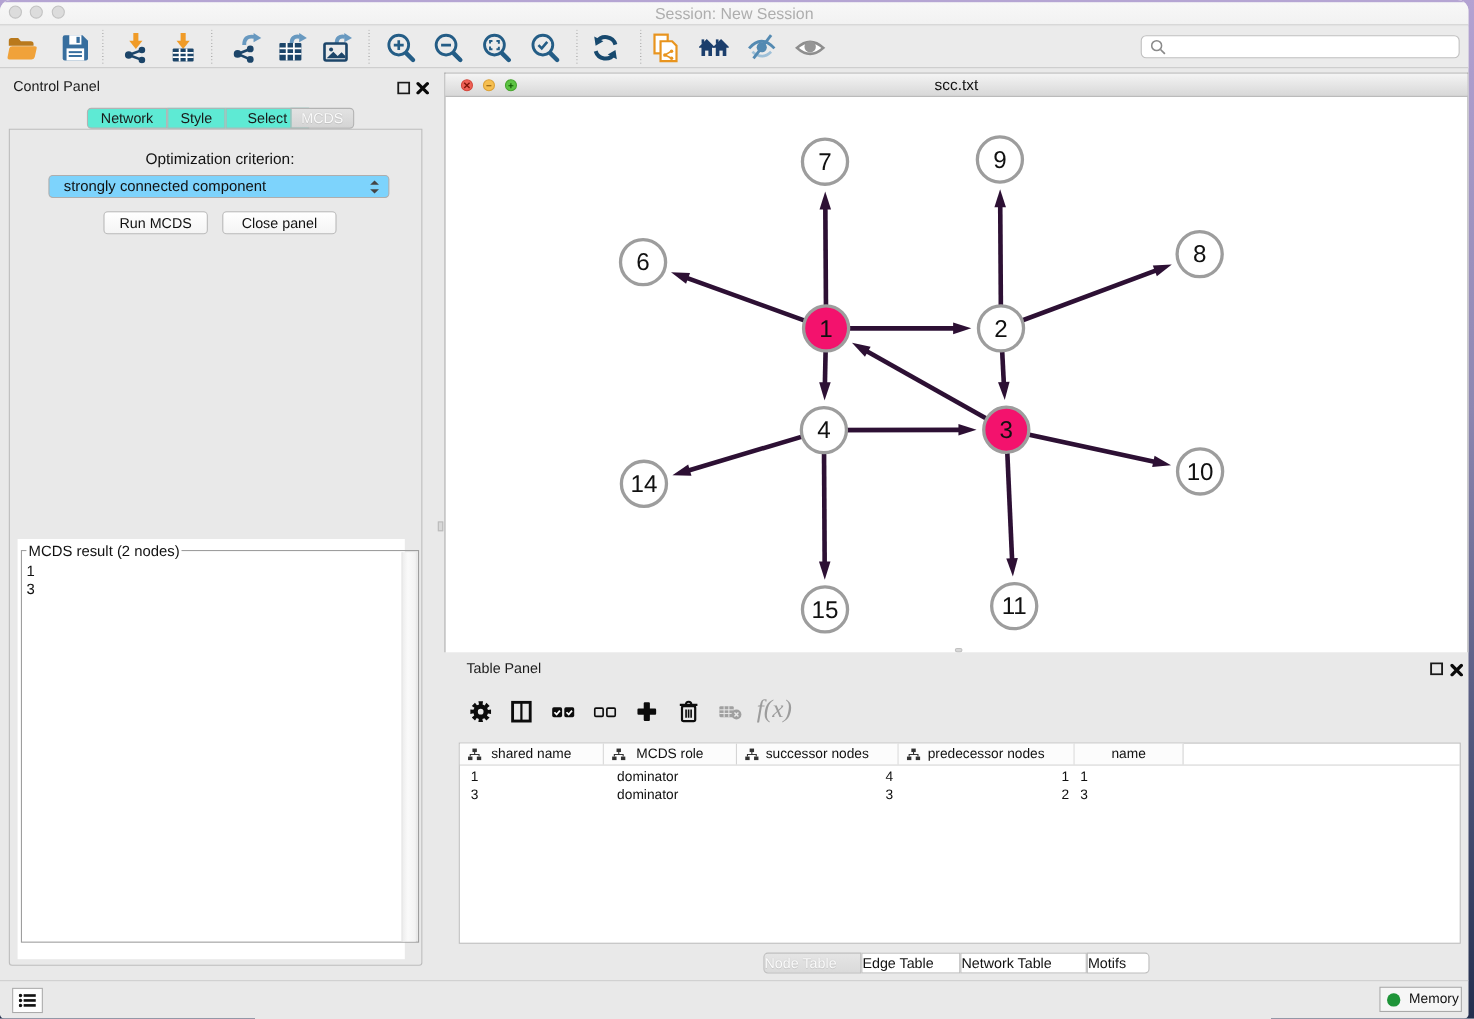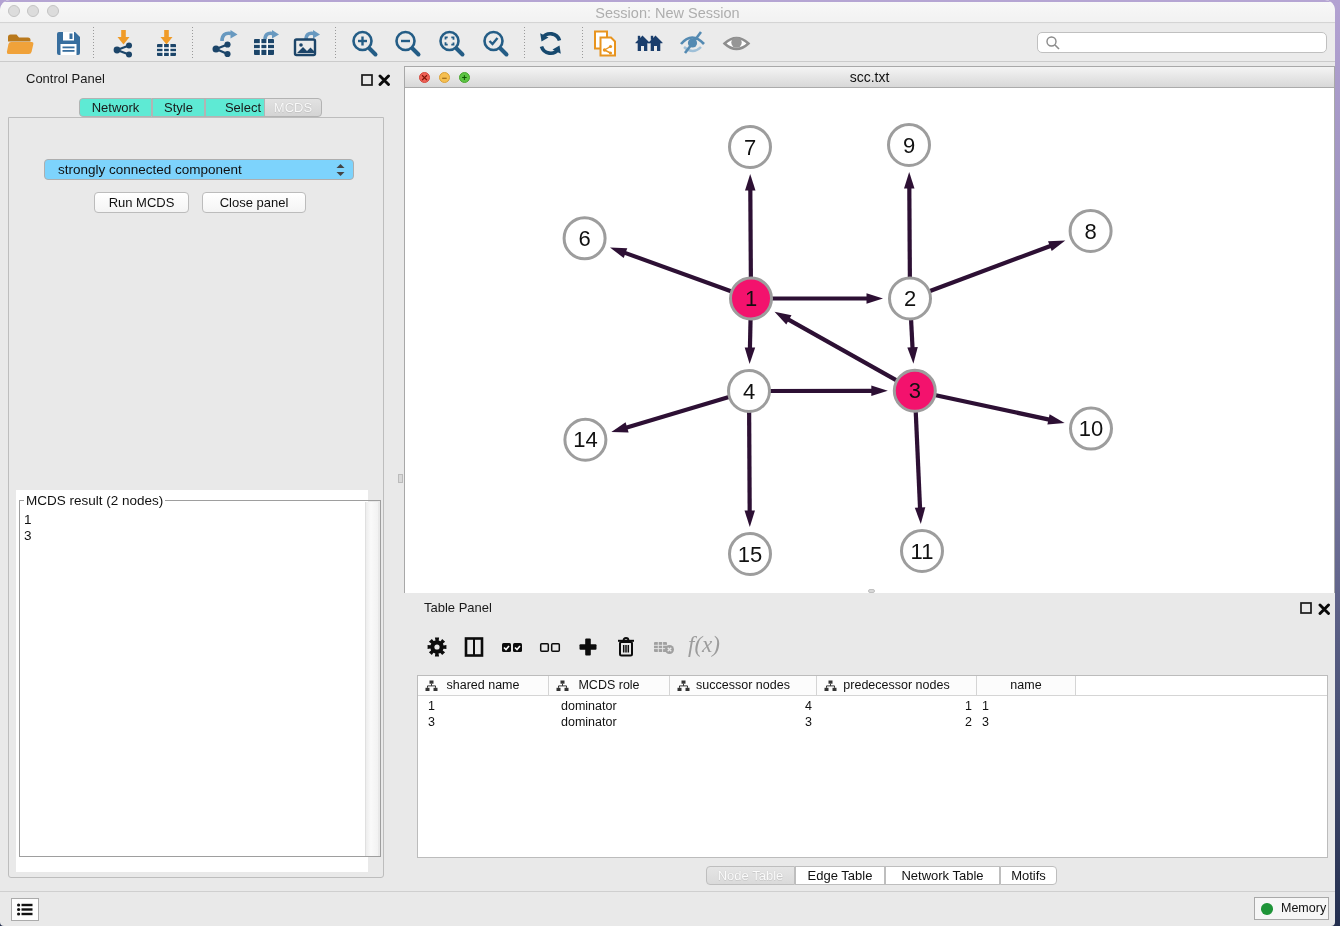--- a/index.html
+++ b/index.html
@@ -9,41 +9,41 @@
 #win { position:absolute; left:0; top:0; width:1335px; height:926px; background:#e9e9e9; border-radius:10px 10px 4px 4px; overflow:hidden; }
 #titlebar { position:absolute; left:0; top:0; width:1335px; height:23px; background:linear-gradient(#f8f8f8,#f2f2f2); border-bottom:1px solid #d4d4d4; }
 .tl { position:absolute; top:5px; width:12px; height:12px; border-radius:50%; background:#dcdcdc; border:1px solid #c3c3c3; }
 #wtitle { position:absolute; top:5px; left:0; width:100%; text-align:center; font-size:14.5px; color:#aeaeae; }
 
 #toolbar { position:absolute; left:0; top:24px; width:1335px; height:38px; background:#ebebeb; border-bottom:1px solid #cbcbcb; }
 .tsep { position:absolute; top:3px; height:32px; width:1px; background-image:linear-gradient(#9a9a9a 1px, transparent 1px); background-size:1px 3px; }
 .ticon { position:absolute; top:5px; }
 #search { position:absolute; left:1037px; top:8px; width:290px; height:21px; background:#fff; border:1px solid #c0c0c0; border-radius:5px; }
 
-#cp-title { position:absolute; left:26px; top:71px; font-size:13px; color:#1a1a1a; }
+#cp-title { position:absolute; left:12px; top:71px; font-size:13px; color:#1a1a1a; }
 .tab { position:absolute; top:98px; height:19px; border:1px solid #b3b3b3; background:#5eead4; font-size:13px; color:#1a1a1a; text-align:center; line-height:18px; }
 #cp-box { position:absolute; left:8px; top:117px; width:376px; height:761px; border:1px solid #bdbdbd; border-radius:0 0 3px 3px; }
 #opt-label { position:absolute; left:0px; top:136px; width:400px; text-align:center; font-size:14px; color:#111; }
 #combo { position:absolute; left:44px; top:159px; width:310px; height:21px; background:#7dd3fc; border:1px solid #aeaeae; border-radius:4px; font-size:13.5px; color:#111; line-height:19px; padding-left:13px; }
 .btn { position:absolute; top:192px; height:21px; background:linear-gradient(#ffffff,#f4f4f4); border:1px solid #bcbcbc; border-radius:4px; font-size:13px; color:#111; text-align:center; line-height:19px; }
 #result-white { position:absolute; left:16px; top:490px; width:352px; height:382px; background:#fff; }
 #result-group { position:absolute; left:3px; top:10px; width:362px; height:357px; border:1px solid #9e9e9e; }
 #result-legend { position:absolute; left:4px; top:-8px; background:#fff; font-size:13.5px; color:#111; padding:0 2px; }
 #result-scroll { position:absolute; right:2px; top:1px; width:13px; height:354px; background:linear-gradient(90deg,#ededed,#fafafa 40%,#f2f2f2); border-left:1px solid #e0e0e0; }
 
 #scc { position:absolute; left:404px; top:66px; width:931px; height:527px; background:#fff; border:1px solid #a8a8a8; border-bottom:none; }
 #scc-bar { position:absolute; left:0; top:0; width:100%; height:21px; background:linear-gradient(#f4f4f4,#d8d8d8); border-bottom:1px solid #ababab; }
 .light { position:absolute; top:5px; width:11px; height:11px; border-radius:50%; font-size:9px; line-height:11px; text-align:center; font-weight:bold; }
 #scc-title { position:absolute; top:1.5px; left:0; width:100%; text-align:center; font-size:14px; color:#111; }
 
 #tp-title { position:absolute; left:424px; top:600px; font-size:13px; color:#1a1a1a; }
 #tbl { position:absolute; left:417px; top:675px; width:911px; height:183px; background:#fff; border:1px solid #bcbcbc; }
 .th { position:absolute; top:0; height:19px; background:#fcfcfc; border-right:1px solid #d5d5d5; font-size:12.5px; color:#111; text-align:center; line-height:19px; }
 .td { position:absolute; font-size:12.5px; color:#111; height:16px; line-height:16px; }
-.btab { position:absolute; top:866px; height:19px; border:1px solid #bebebe; background:#fff; font-size:13px; color:#111; text-align:center; line-height:17px;margin-left:12px; }
+.btab { position:absolute; top:866px; height:19px; border:1px solid #bebebe; background:#fff; font-size:13px; color:#111; line-height:17px; }
 #statusline { position:absolute; left:0; top:891px; width:1335px; height:1px; background:#cfcfcf; }
 </style>
 </head>
 <body>
 <div id="win">
 <div style="position:absolute;left:0;top:0;width:1335px;height:2px;background:#b5a5d3;z-index:50"></div>
 
 <div id="titlebar">
  <div class="tl" style="left:8px"></div>
  <div class="tl" style="left:27px"></div>
@@ -191,20 +191,21 @@
       <rect x="1" y="1" width="10" height="10" fill="none" stroke="#1a1a1a" stroke-width="1.7"></rect>
     </svg>
 <svg class="abs" style="left:378px;top:73.5px" width="12" height="12" viewBox="0 0 12 12">
       <path d="M2 2l8.5 8.5M10.5 2L2 10.5" stroke="#0a0a0a" stroke-width="2.9" stroke-linecap="round"></path>
     </svg>
 <div class="tab" style="left:79px;width:73px;border-radius:4px 0 0 4px">Network</div>
 <div class="tab" style="left:152px;width:53px">Style</div>
 <div class="tab" style="left:205px;width:76px">Select</div>
 <div class="tab" style="left:264px;width:58px;background:linear-gradient(#e2e2e2,#d4d4d4);color:#fafafa;text-shadow:0 0 1px #b5b5b5, 0 1px 0 #c8c8c8;border-radius:0 4px 4px 0">MCDS</div>
 <div id="cp-box"></div>
+<div id="opt-label">Optimization criterion:</div>
 <div id="combo">strongly connected component
  <svg width="11" height="14" viewBox="0 0 11 14" style="position:absolute;right:7px;top:3px">
         <path d="M1.5 5L5.5 1l4 4z" fill="#444"></path>
         <path d="M1.5 9l4 4 4-4z" fill="#444"></path>
       </svg>
 </div>
 <div class="btn" style="left:94px;width:95px">Run MCDS</div>
 <div class="btn" style="left:202px;width:104px">Close panel</div>
 <div id="result-white">
  <div id="result-group">

